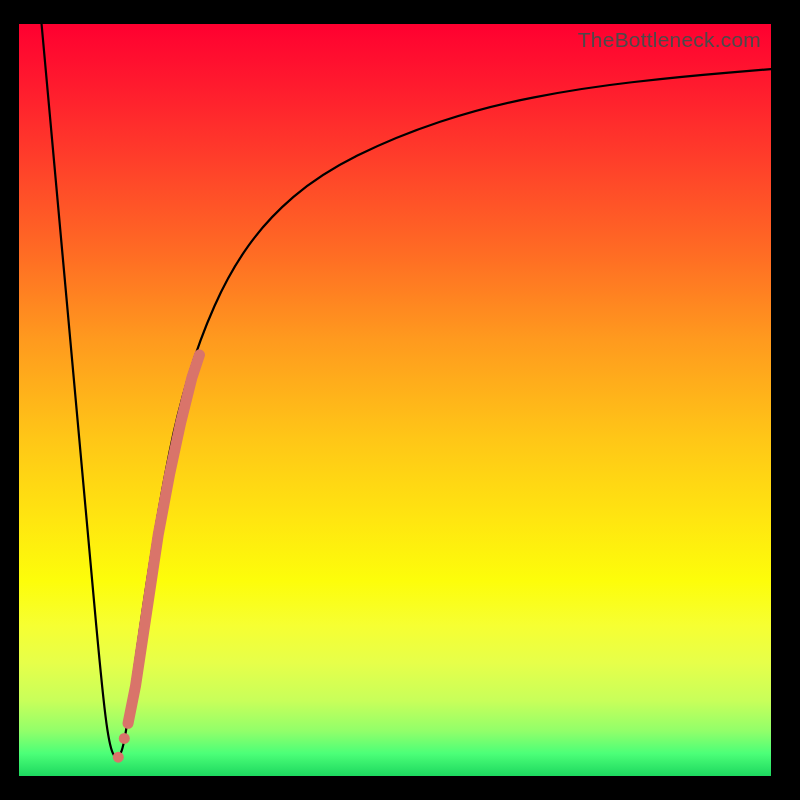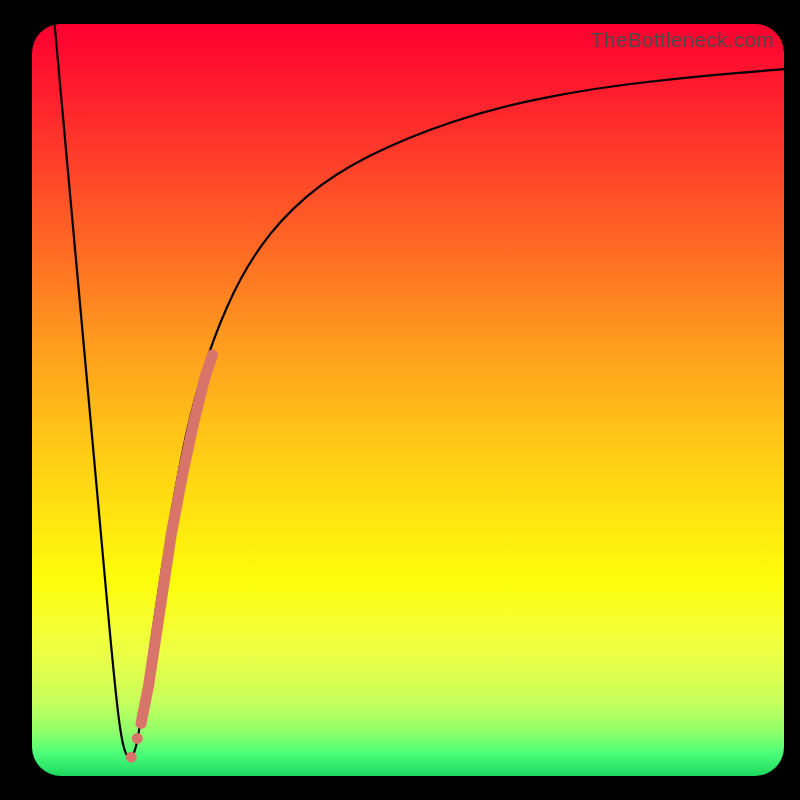--- a/index.html
+++ b/index.html
@@ -12,21 +12,21 @@
     font-family: Arial, Helvetica, sans-serif;
   }
   .frame {
     position: relative;
     width: 800px;
     height: 800px;
     background: #000;
   }
   .plot-area {
     position: absolute;
-    left: 32px;
+    left: 19px;
     top: 24px;
     width: 752px;
     height: 752px;
     
     background: linear-gradient(
       to bottom,
       #ff0030 0%,
       #ff1a2e 8%,
       #ff3e2a 18%,
       #ff6a24 30%,
@@ -34,21 +34,20 @@
       #ffc617 55%,
       #ffe610 66%,
       #fdfd0a 74%,
       #f6ff32 80%,
       #e6ff4a 85%,
       #c8ff5a 90%,
       #92ff6a 94%,
       #4cff78 97%,
       #1dd85f 100%
     );
-    border-radius: 29px;
   }
   .watermark {
     position: absolute;
     top: 4px;
     right: 10px;
     color: #4a4a4a;
     font-size: 21px;
     font-weight: 500;
     letter-spacing: 0.2px;
     user-select: none;

